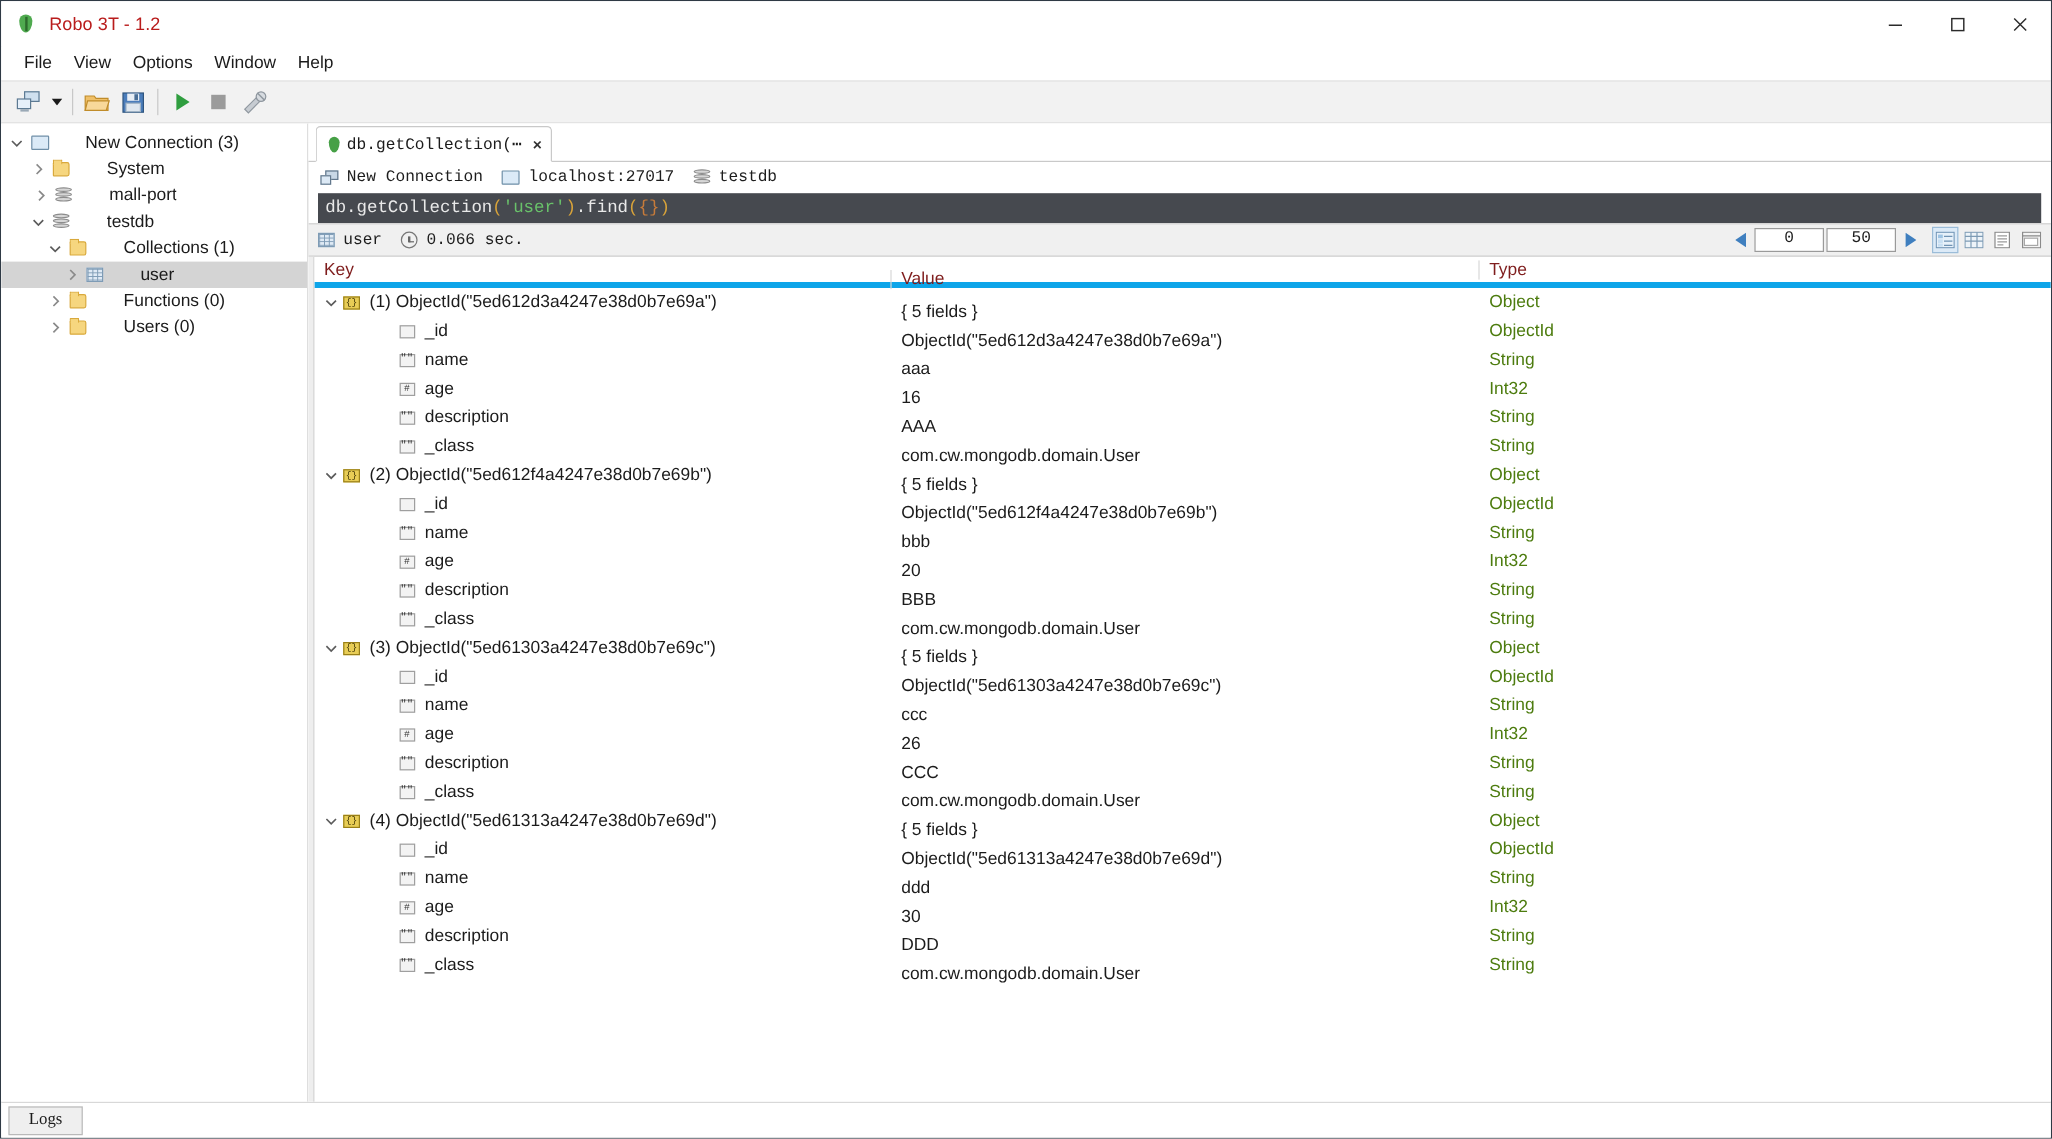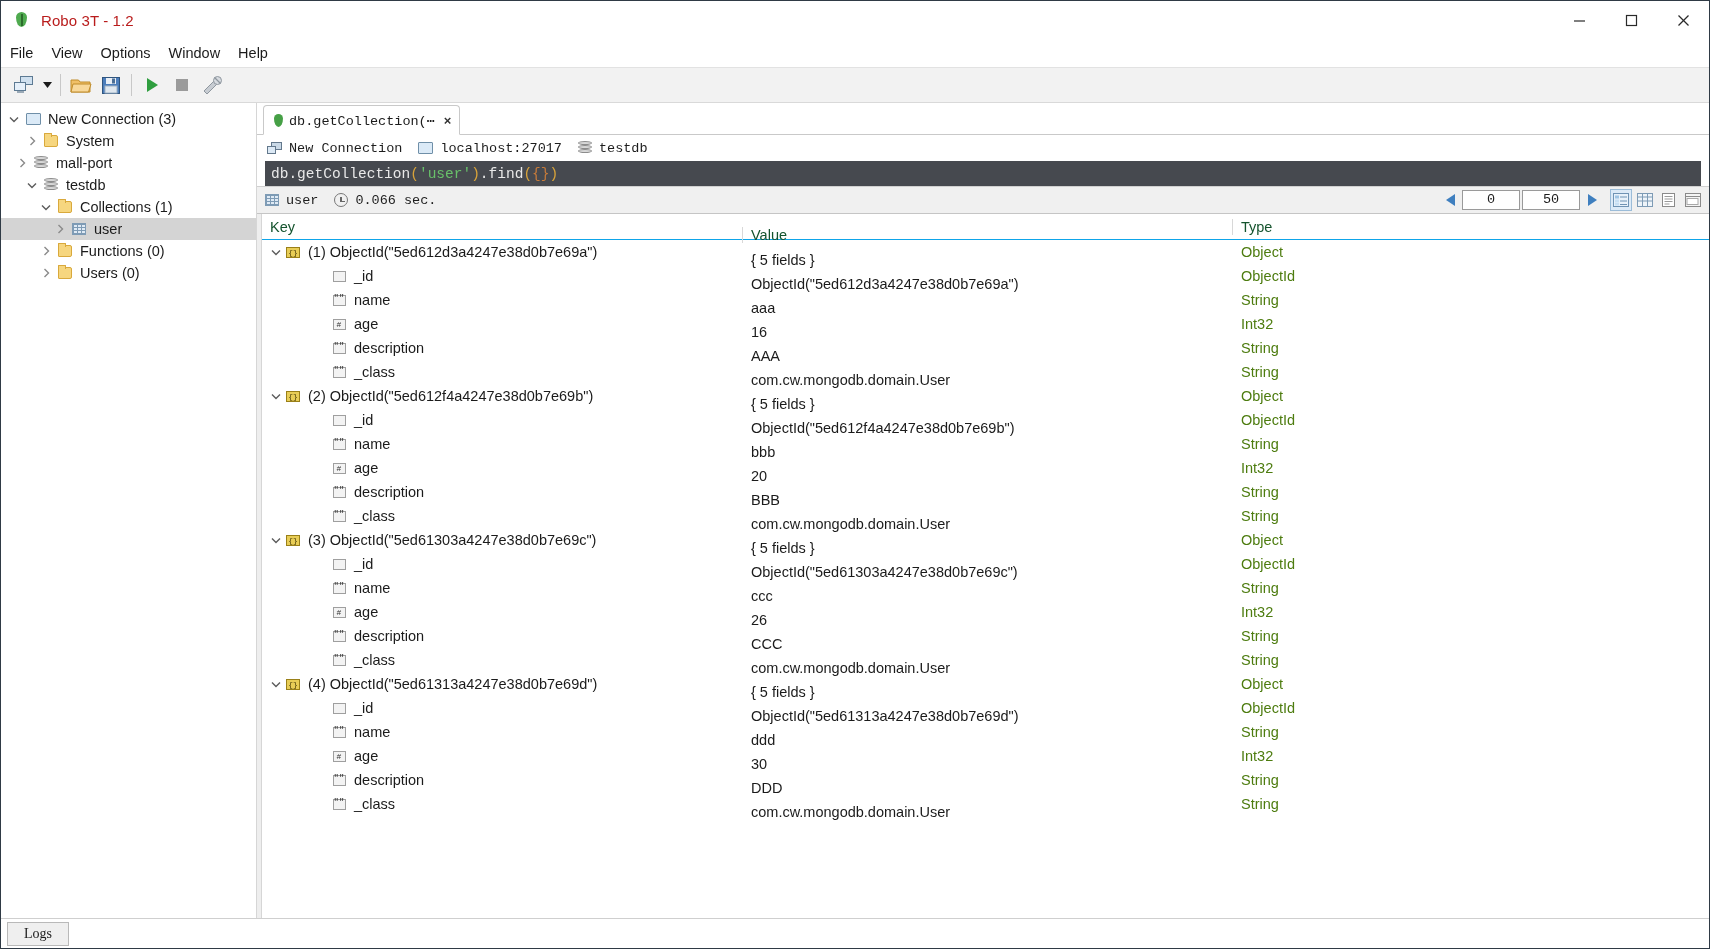--- a/index.html
+++ b/index.html
@@ -52,21 +52,21 @@
     display: flex; align-items: center; justify-content: center;
     color: #2a2a2a;
   }
   .win-btn svg { display: block; }
 
   
   .menubar {
     height: 28px; flex: 0 0 28px;
     display: flex; align-items: center;
     background: #ffffff;
-    padding-left: 0;
+    padding-left: 10px;
   }
   .menu-item {
     font-size: 14.5px; color: #1b1b1b;
     padding: 3px 9px;
     white-space: nowrap;
   }
 
   
   .toolbar {
     height: 36px; flex: 0 0 36px;
@@ -118,21 +118,21 @@
     width: 18px; flex: 0 0 18px;
     display: flex; align-items: center; justify-content: center;
     color: #6a6a6a;
   }
   .twisty svg { display: block; }
   .tree-icon {
     width: 20px; flex: 0 0 20px;
     display: flex; align-items: center; justify-content: center;
     margin-right: 5px;
   }
-  .tree-label { overflow: hidden; text-overflow: ellipsis; }
+  .tree-label { overflow: hidden; text-overflow: ellipsis; margin-left: 23px; }
 
   
   .main {
     flex: 1 1 auto;
     min-width: 0;
     display: flex; flex-direction: column;
     background: #ffffff;
   }
 
   
@@ -260,23 +260,23 @@
     flex: 1 1 auto;
     min-width: 0;
     overflow: hidden;
     position: relative;
   }
   .grid-head {
     display: flex;
     height: 26px;
     align-items: center;
     font-size: 14.5px;
-    color: #14532d;
-    background: #ffffff;
-    border-bottom: 1px solid #0ea5e9;
+    color: #7f1d1d;
+    background: #ffffff;
+    border-bottom: 5px solid #0ea5e9;
   }
   .col-key   { width: 480px; flex: 0 0 480px; padding-left: 8px; }
   .col-value { width: 490px; flex: 0 0 490px; padding-left: 8px; border-left: 1px solid #d8d8d8; margin-top: 16px; }
   .col-type  { flex: 1 1 auto; padding-left: 8px; border-left: 1px solid #d8d8d8; }
 
   .row {
     display: flex;
     height: 24px;
     align-items: center;
     font-size: 14.5px;
@@ -527,21 +527,21 @@
           <svg width="7" height="10" viewBox="0 0 7 10">
               <polyline points="1.5,1 5.5,5 1.5,9" fill="none" stroke="#8a8a8a" stroke-width="1.4"></polyline>
             </svg>
         </div>
         <div class="tree-icon">
             <div class="folder"></div>
           </div>
         <div class="tree-label">System</div>
       </div>
 
-      <div class="tree-row" style="padding-left:12px">
+      <div class="tree-row" style="padding-left:24px">
         <div class="twisty">
           <svg width="7" height="10" viewBox="0 0 7 10">
               <polyline points="1.5,1 5.5,5 1.5,9" fill="none" stroke="#8a8a8a" stroke-width="1.4"></polyline>
             </svg>
         </div>
         <div class="tree-icon">
           <div class="db-cyl">
               <i></i>
               <i></i>
               <i></i>

